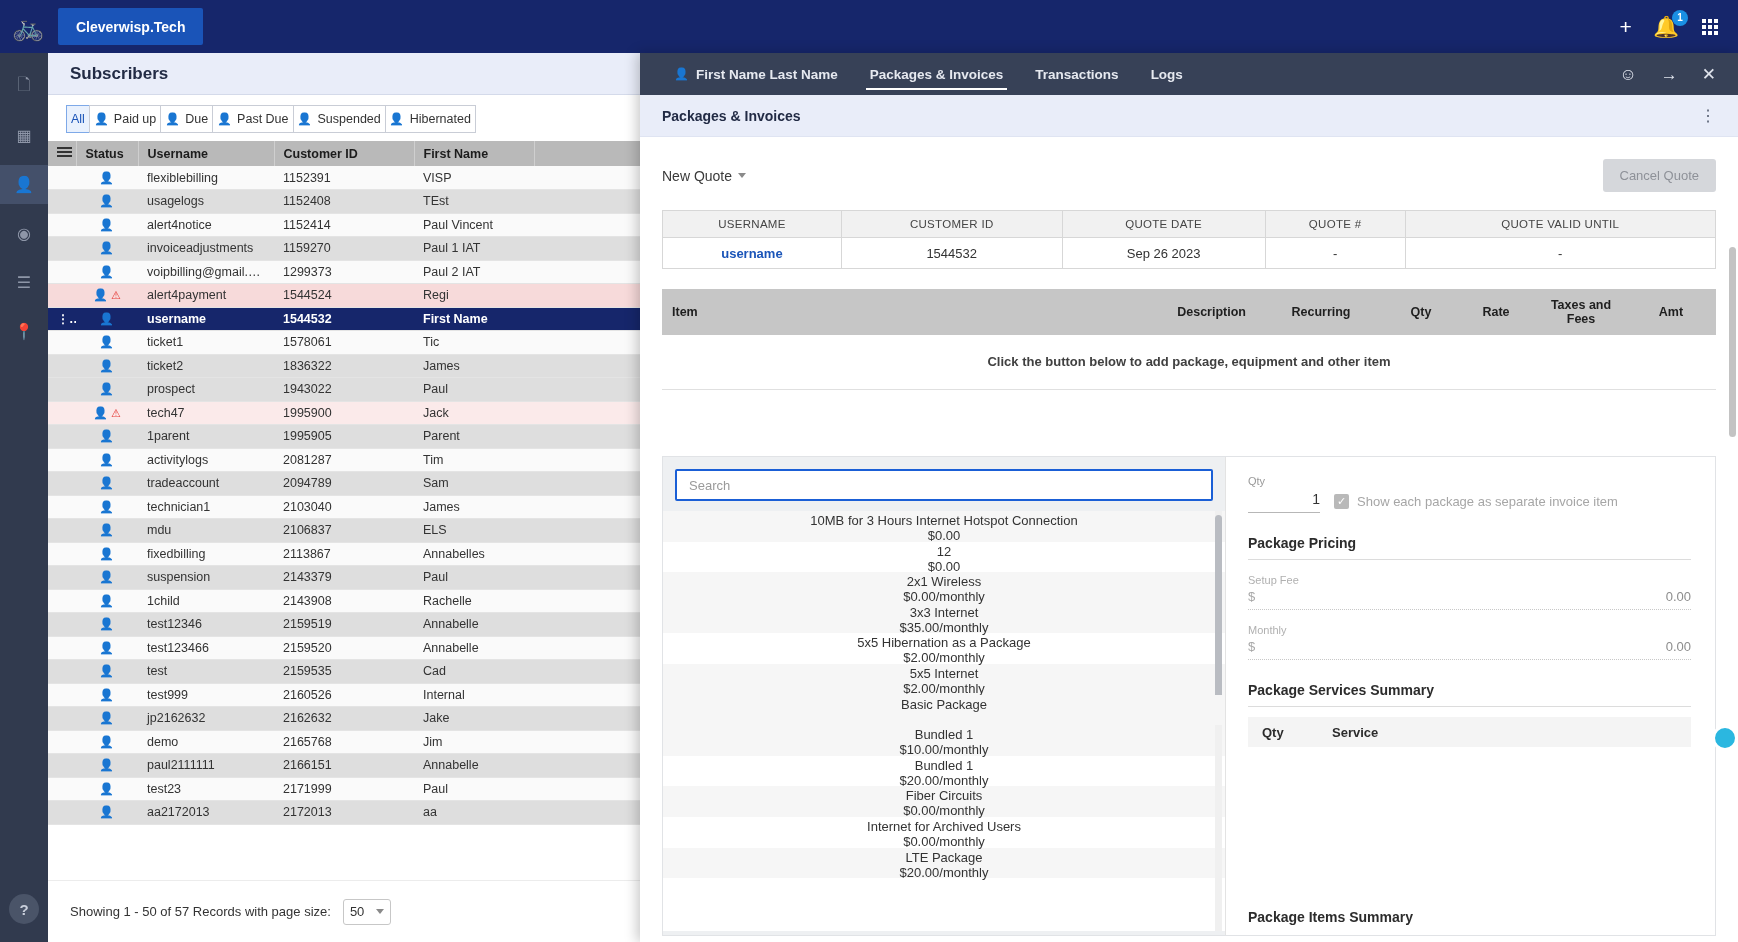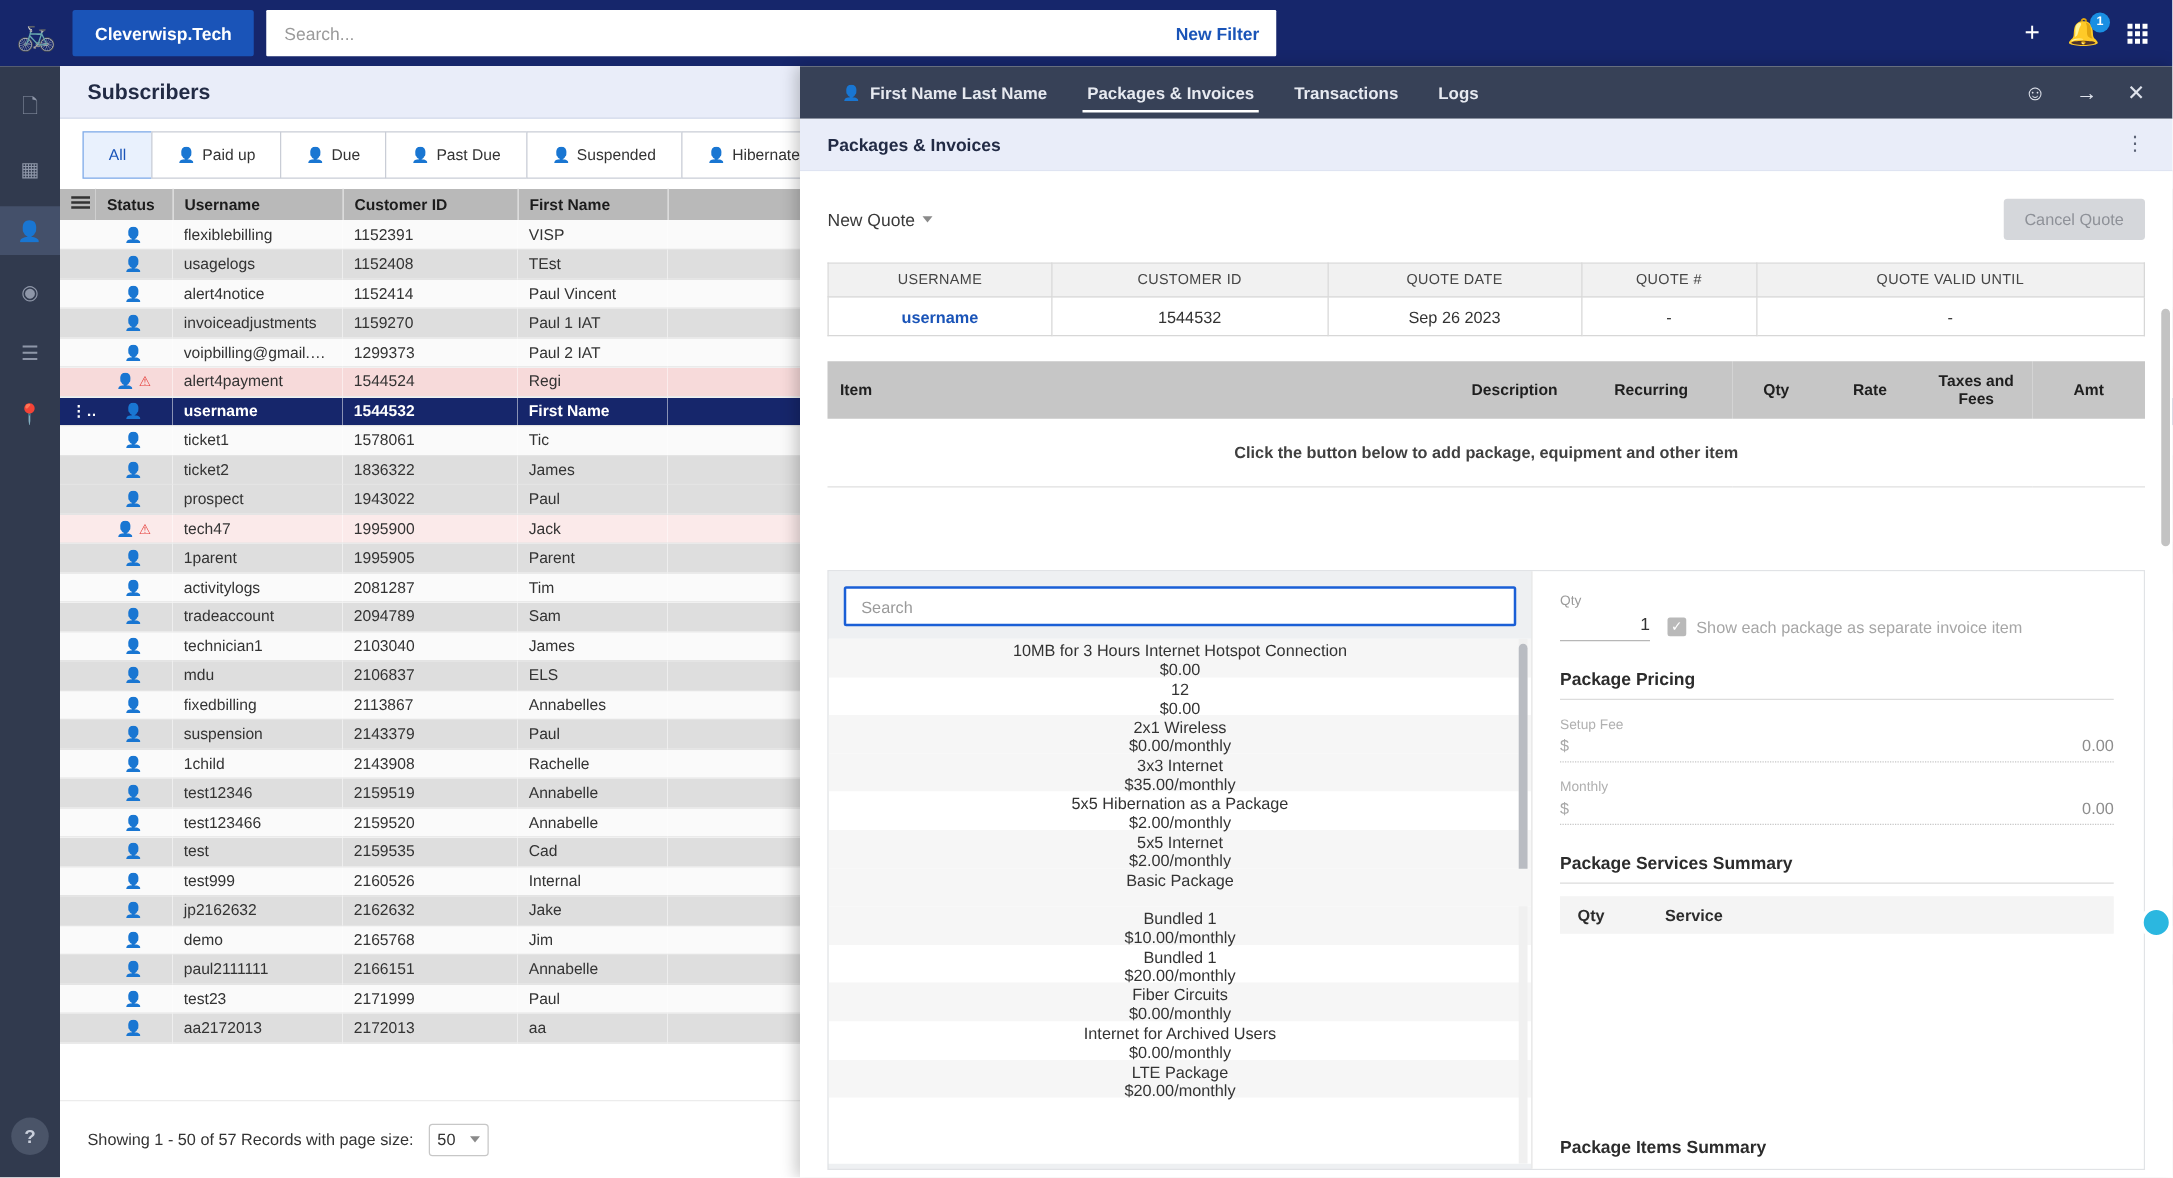--- a/index.html
+++ b/index.html
@@ -60,23 +60,23 @@
   
   .subs { position: absolute; left: 48px; top: 53px; width: 1690px; height: 889px; background: #fff; }
   .subs-head {
     height: 42px; background: #e9edf9; display: flex; align-items: center; padding-left: 22px;
     border-bottom: 1px solid #d4daea;
   }
   .subs-title { font-size: 17px; font-weight: bold; color: #222b45; }
 
   .filters { display: flex; padding: 10px 18px 8px 18px; }
   .fbtn {
-    height: 38px; border: 1px solid #c9cdd6; background: #fff; font-size: 12.5px;
+    height: 28px; border: 1px solid #c9cdd6; background: #fff; font-size: 12.5px;
     display: flex; align-items: center; justify-content: center; gap: 5px;
-    padding: 0 20px; color: #333; cursor: pointer; margin-left: -1px; white-space: nowrap;
+    padding: 0 4px; color: #333; cursor: pointer; margin-left: -1px; white-space: nowrap;
   }
   .fbtn:first-child { margin-left: 0; }
   .fbtn.active { background: #e9f1fd; border-color: #7ea9e8; color: #1a54b8; }
   .pi { font-size: 12px; line-height: 1; }
 
   
   .tbl { width: 100%; border-collapse: collapse; font-size: 12.5px; table-layout: fixed; }
   .tbl th {
     background: #b9b9b9; color: #1c1c1c; font-size: 12.5px; font-weight: bold;
     text-align: left; height: 25px; padding: 0 9px; border-right: 1px solid #cfcfcf;
@@ -273,24 +273,20 @@
 </head>
 <body>
 
 <div id="app">
 
   <div class="topbar">
     <div class="logo-box">
       <span class="logo-glyph">🚲</span>
     </div>
     <div class="brand-tab">Cleverwisp.Tech</div>
-    <div class="topsearch">
-      <span class="ph">Search...</span>
-      <span class="newfilter">New Filter</span>
-    </div>
     <div class="top-right">
       <span class="top-ic">+</span>
       <span class="top-ic">🔔
         <span class="badge">1</span>
       </span>
       <span class="top-ic grid-ic">
         <i></i>
           <i></i>
           <i></i>
           <i></i>

